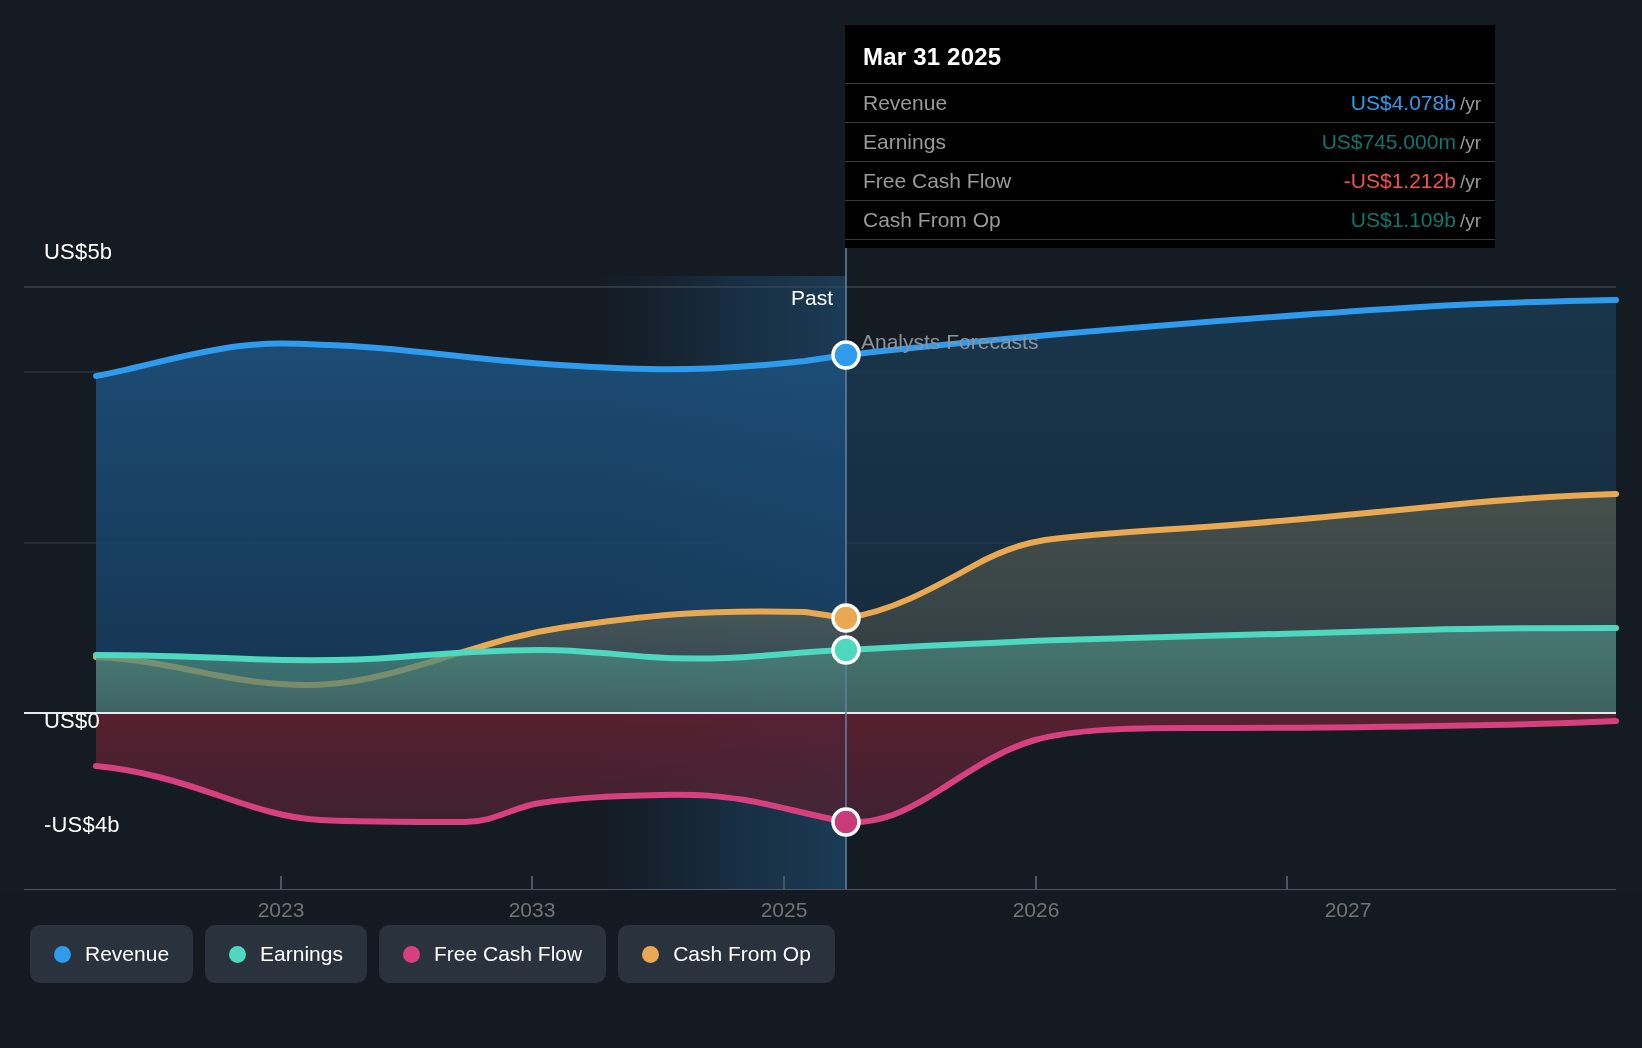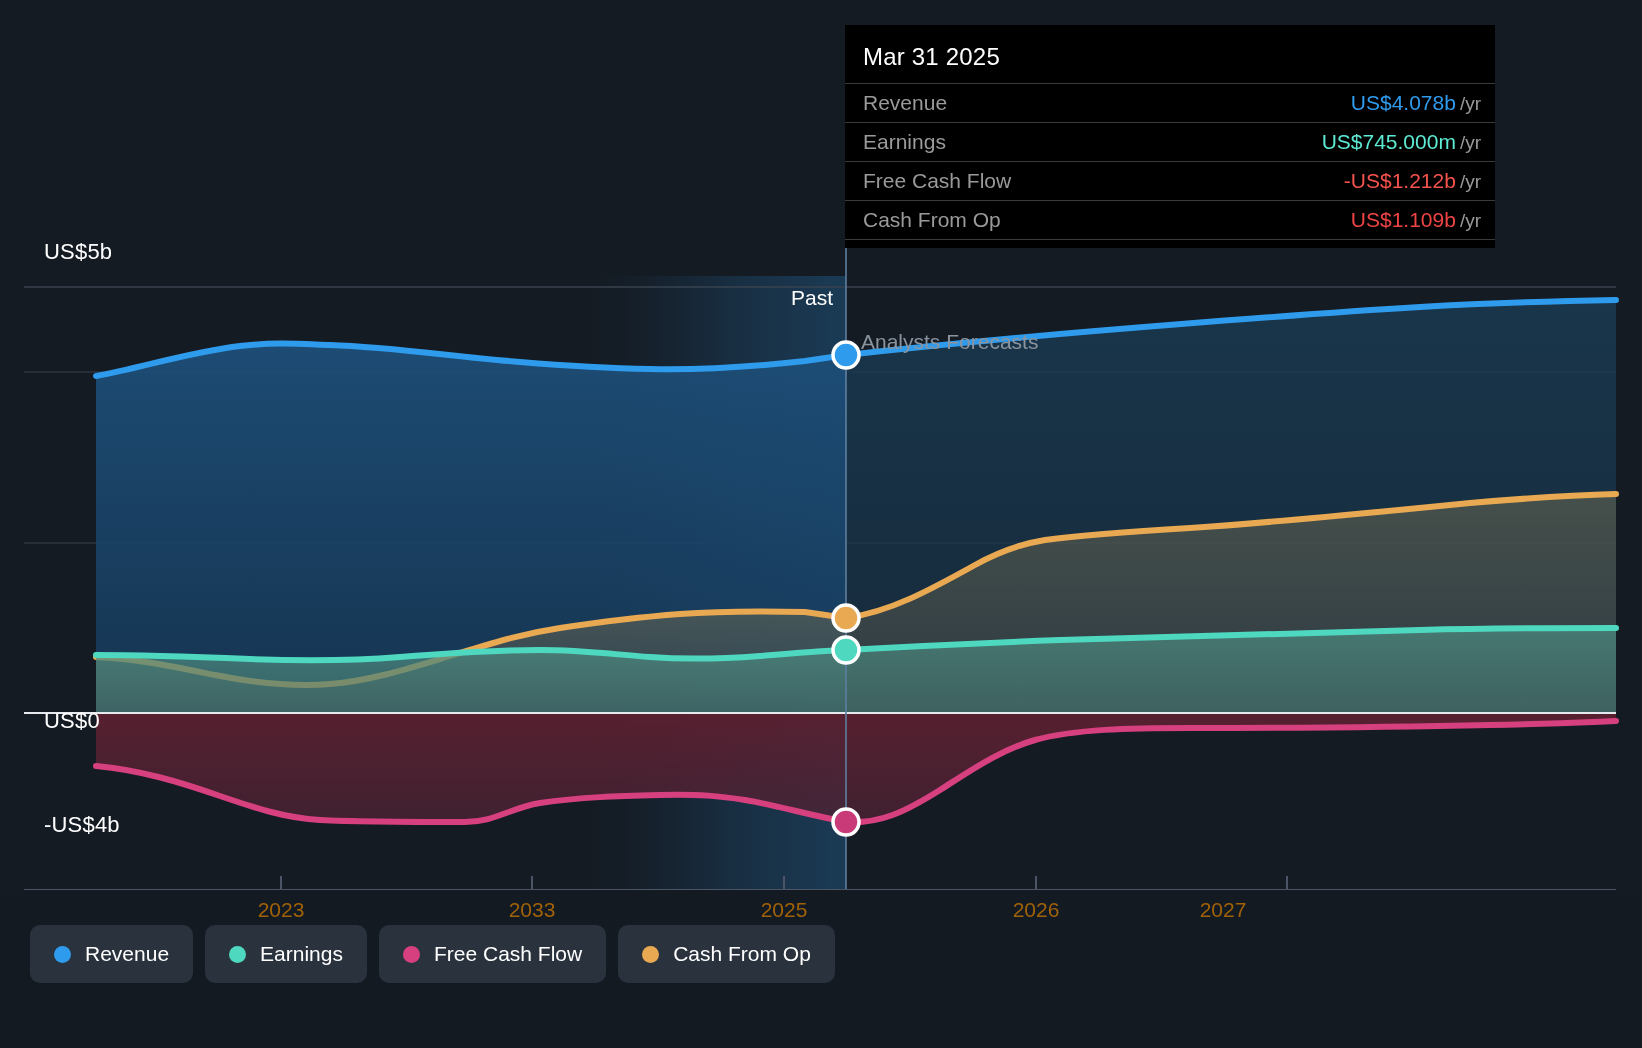--- a/index.html
+++ b/index.html
@@ -22,38 +22,38 @@
   
   .ylab{
     position:absolute;color:#ffffff;font-size:22px;letter-spacing:.2px;
     white-space:nowrap;
   }
   .ylab-5b{left:44px;top:239px;}
   .ylab-0{left:44px;top:708px;}
   .ylab-n1b{left:44px;top:812px;}
 
   .xlab{
-    position:absolute;color:#a16207;font-size:21px;top:898px;
+    position:absolute;color:#737373;font-size:21px;top:898px;
     transform:translateX(-50%);white-space:nowrap;
   }
 
   
   .seg-label{position:absolute;font-size:21px;white-space:nowrap;}
   .seg-past{color:#ffffff;right:calc(100% - 833px);top:286px;margin-left:43px;}
   .seg-fc{color:#8b949e;left:861px;top:286px;margin-top:44px;}
 
   
   .tooltip{
     position:absolute;left:845px;top:25px;width:650px;
     background:#000000;
     padding:0 0 8px 0;
     box-sizing:border-box;
   }
   .tt-title{
-    color:#ffffff;font-size:24px;font-weight:normal;
+    color:#ffffff;font-size:24px;font-weight:bold;
     padding:18px 0 12px 18px;letter-spacing:.2px;
   }
   .tt-row{
     display:flex;align-items:center;justify-content:space-between;
     border-top:1px solid #3b3b3b;
     padding:7px 14px 7px 18px;
     font-size:21px;
   }
   .tt-row:last-child{border-bottom:1px solid #3b3b3b;}
   .tt-key{color:#9a9a9a;}
@@ -277,51 +277,51 @@
     <div class="ylab ylab-0">US$0</div>
     <div class="ylab ylab-n1b">-US$4b</div>
 
     <div class="seg-label seg-past">Past</div>
     <div class="seg-label seg-fc">Analysts Forecasts</div>
 
     <div class="xlab" style="left:281px">2023</div>
     <div class="xlab" style="left:532px">2033</div>
     <div class="xlab" style="left:784px">2025</div>
     <div class="xlab" style="left:1036px">2026</div>
-    <div class="xlab" style="left:1223px">2027</div>
+    <div class="xlab" style="left:1348px">2027</div>
   </div>
 
   <div class="tooltip">
     <div class="tt-title">Mar 31 2025</div>
 
     <div class="tt-row">
       <span class="tt-key">Revenue</span>
       <span class="tt-val">
         <span class="tt-num" style="color:#2f9bed">US$4.078b</span><span class="tt-unit">/yr</span>
       </span>
     </div>
 
     <div class="tt-row">
       <span class="tt-key">Earnings</span>
       <span class="tt-val">
-        <span class="tt-num" style="color:#5eead4">US$745.000m</span><span class="tt-unit">/yr</span>
+        <span class="tt-num" style="color:#0f766e">US$745.000m</span><span class="tt-unit">/yr</span>
       </span>
     </div>
 
     <div class="tt-row">
       <span class="tt-key">Free Cash Flow</span>
       <span class="tt-val">
         <span class="tt-num" style="color:#f4524d">-US$1.212b</span><span class="tt-unit">/yr</span>
       </span>
     </div>
 
     <div class="tt-row">
       <span class="tt-key">Cash From Op</span>
       <span class="tt-val">
-        <span class="tt-num" style="color:#ef4444">US$1.109b</span><span class="tt-unit">/yr</span>
+        <span class="tt-num" style="color:#0f766e">US$1.109b</span><span class="tt-unit">/yr</span>
       </span>
     </div>
   </div>
 
   <div class="legend">
     <div class="legend-item">
       <span class="legend-dot" style="background:#2f9bed"></span>
       <span class="legend-text">Revenue</span>
     </div>
     <div class="legend-item">

